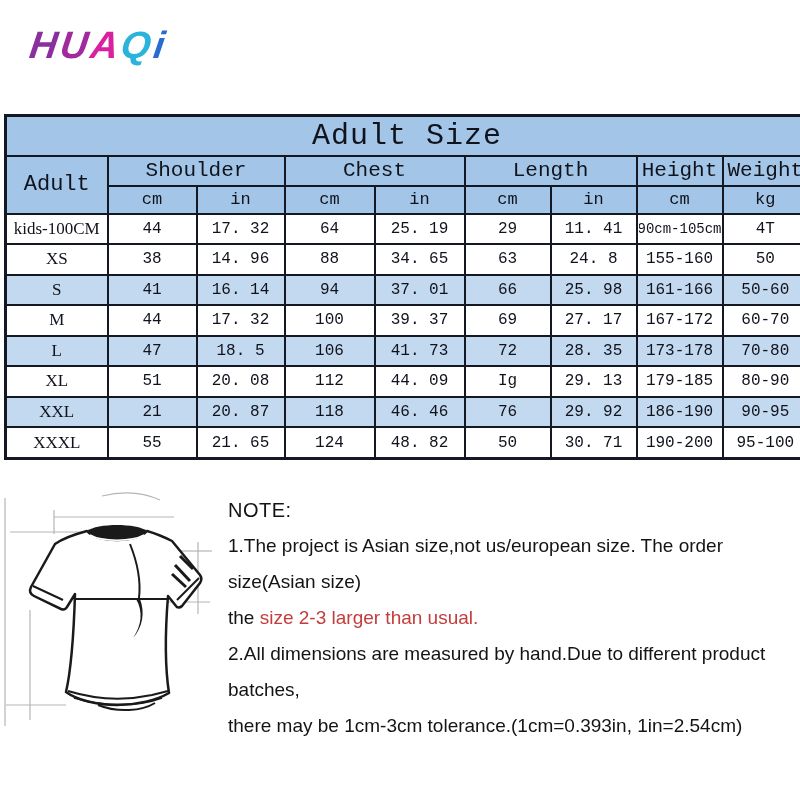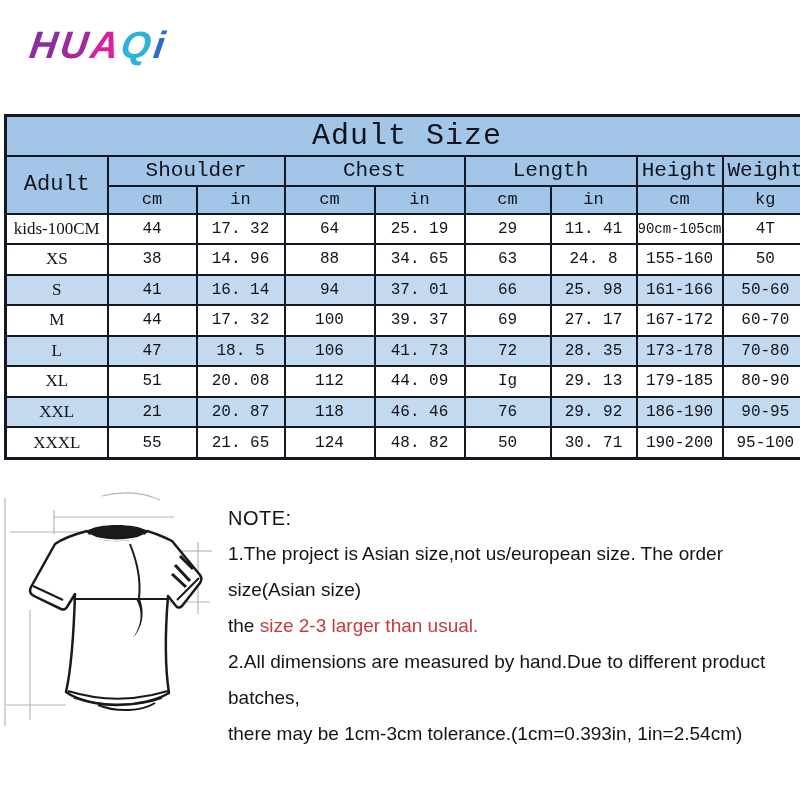--- a/index.html
+++ b/index.html
@@ -43,21 +43,21 @@
   .unit-row th{background:var(--header-blue);font-size:17px;height:28px;font-family:Liberation Mono, monospace;}
   th.size-head{font-size:22px;background:var(--header-blue);}
   tbody td{font-size:16px;background:#ffffff;}
   tbody td.size-cell{font-size:17px;font-family:Liberation Serif, serif;}
   tr.shaded td{background:var(--stripe-blue);}
   td.small-text{font-size:14px;border-radius:6px;}
   .note{
     position:absolute;left:228px;top:492px;width:566px;
     color:#141414;font-size:19px;line-height:36px;
   }
-  .note .note-heading{font-size:20px;letter-spacing:0.5px;margin-top:8px;}
+  .note .note-heading{font-size:20px;letter-spacing:0.5px;}
   .note .red{color:var(--red);}
   .tshirt{position:absolute;left:2px;top:486px;}
 </style>
 </head>
 <body>
 
 <div class="page">
 
   <div class="logo">
     <span style="color: rgb(138, 47, 158);">H</span><span style="color: rgb(161, 42, 156);">U</span><span style="color: rgb(217, 33, 159);">A</span><span style="color: rgb(42, 180, 220);">Q</span><span style="color: rgb(42, 107, 210);">i</span>

